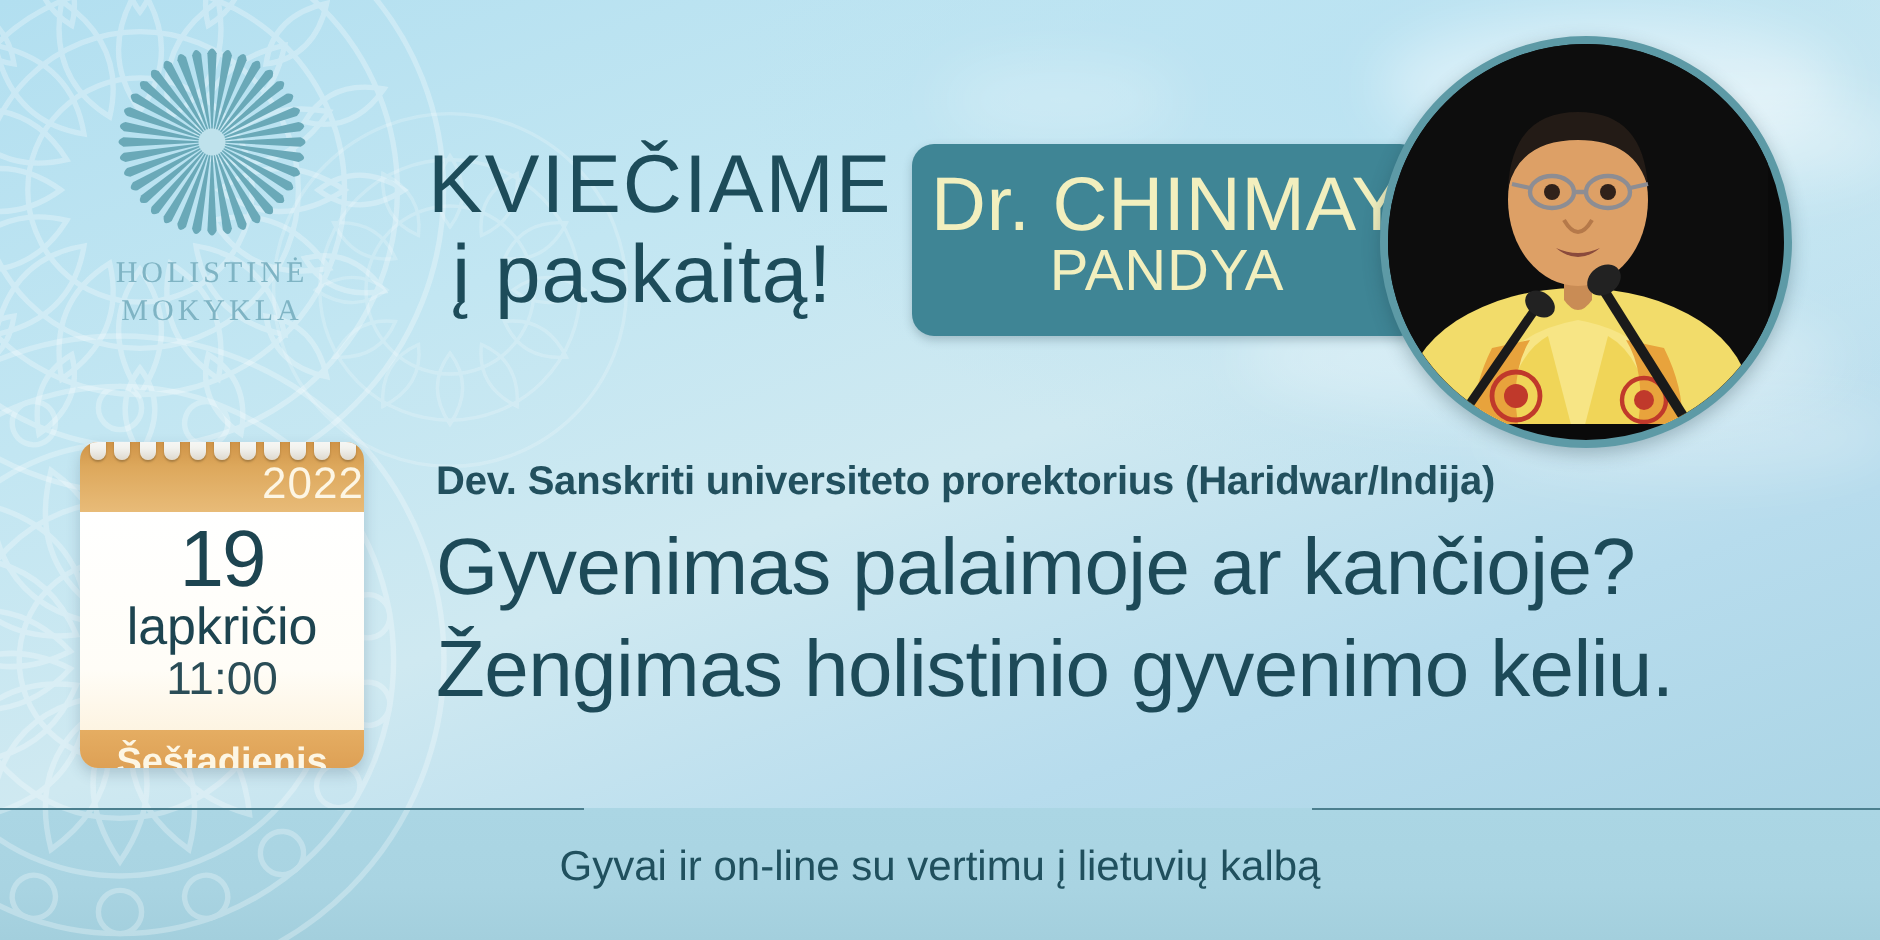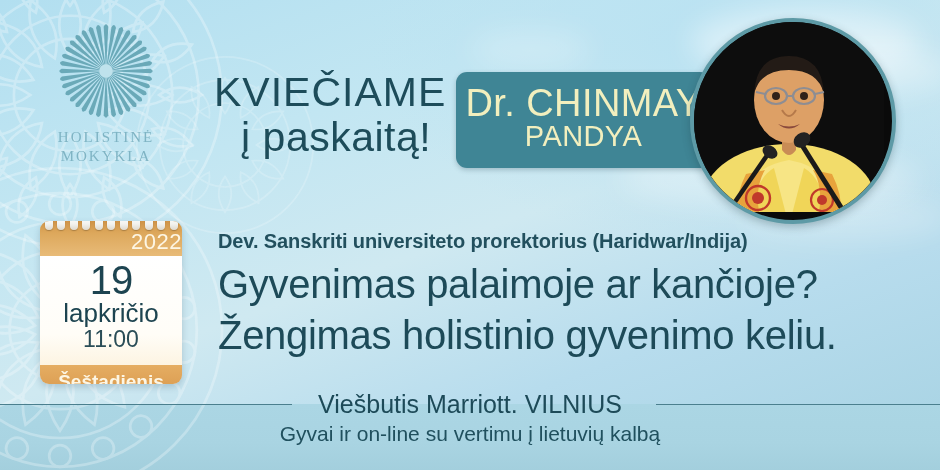--- a/index.html
+++ b/index.html
@@ -53,21 +53,21 @@
     color:#fdf6e4;font-size:22px;line-height:41px;text-align:right;letter-spacing:.5px;}
   .cal-body{height:109px;background:linear-gradient(180deg,#ffffff 0%,#fffdf7 72%,#fdf4e2 100%);
     text-align:center;color:#1d4450;}
   .cal-day{font-size:40px;line-height:40px;padding-top:4px;font-weight:400;letter-spacing:-1px;}
   .cal-month{font-size:26px;line-height:27px;}
   .cal-time{font-size:23px;line-height:25px;color:#2a4d57;}
   .cal-foot{height:36px;background:linear-gradient(180deg,#e5ad62 0%,#ddA055 55%,#cf9042 100%);
     color:#fdf6e4;font-size:19px;line-height:34px;text-align:center;font-weight:bold;}
 
   
-  .kv{position:absolute;left:214px;top:70px;color:#1d4c5a;text-align:center;}
+  .kv{position:absolute;left:214px;top:70px;color:#1d4c5a;}
   .kv-1{font-size:41px;line-height:44px;letter-spacing:1px;}
   .kv-2{font-size:41px;line-height:46px;letter-spacing:.5px;padding-left:12px;}
 
   
   .badge{position:absolute;left:456px;top:72px;width:255px;height:96px;
     background:#3f8595;border-radius:11px;
     display:flex;flex-direction:column;align-items:center;justify-content:center;
     box-shadow:0 2px 5px rgba(30,60,70,.25);}
   .badge-l1{color:#f2efbe;font-size:38px;line-height:33px;letter-spacing:.4px;}
   .badge-l2{color:#f2efbe;font-size:29px;line-height:33px;letter-spacing:.4px;}
@@ -303,16 +303,15 @@
       <ellipse cx="76" cy="130" rx="8" ry="6" fill="#222" transform="rotate(35 76 130)"></ellipse>
     </svg>
   </div>
 
   <div class="subtitle">Dev. Sanskriti universiteto prorektorius (Haridwar/Indija)</div>
   <div class="title1">Gyvenimas palaimoje ar kančioje?</div>
   <div class="title2">Žengimas holistinio gyvenimo keliu.</div>
 
   <div class="rule rule-l"></div>
   <div class="rule rule-r"></div>
-  <div class="venue">Viešbutis Marriott. VILNIUS</div>
   <div class="tagline">Gyvai ir on-line su vertimu į lietuvių kalbą</div>
 
 </div>
 
 </body></html>

